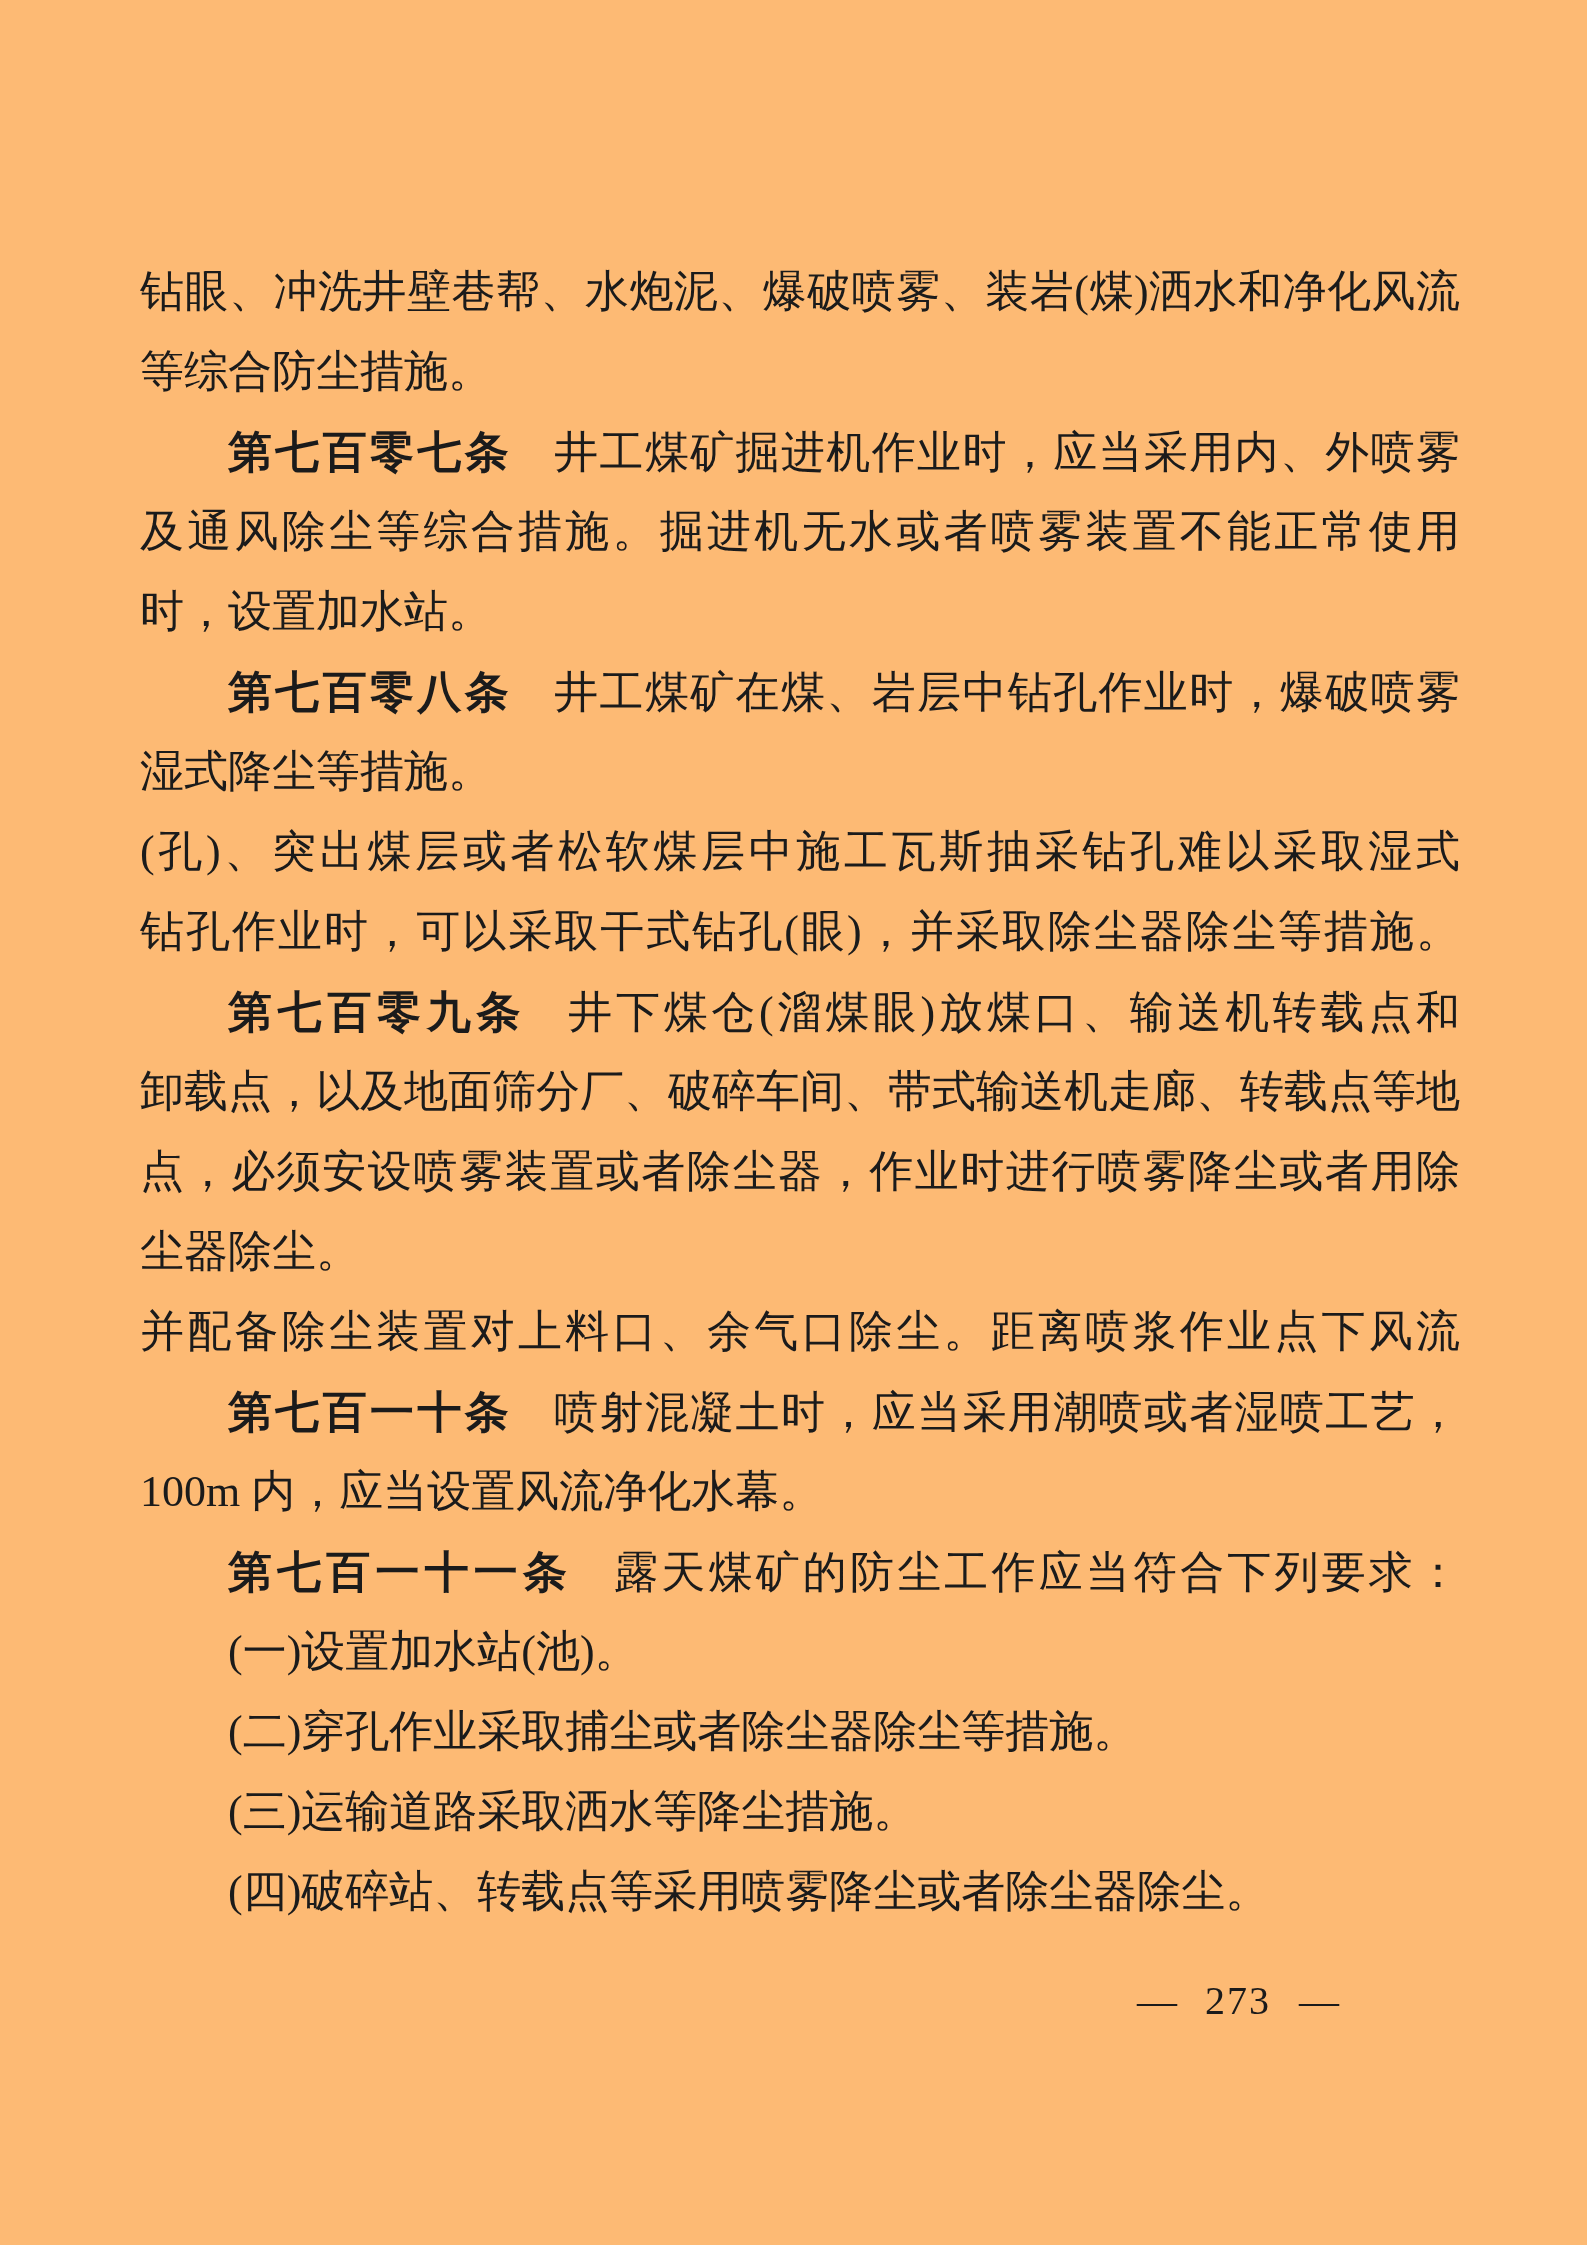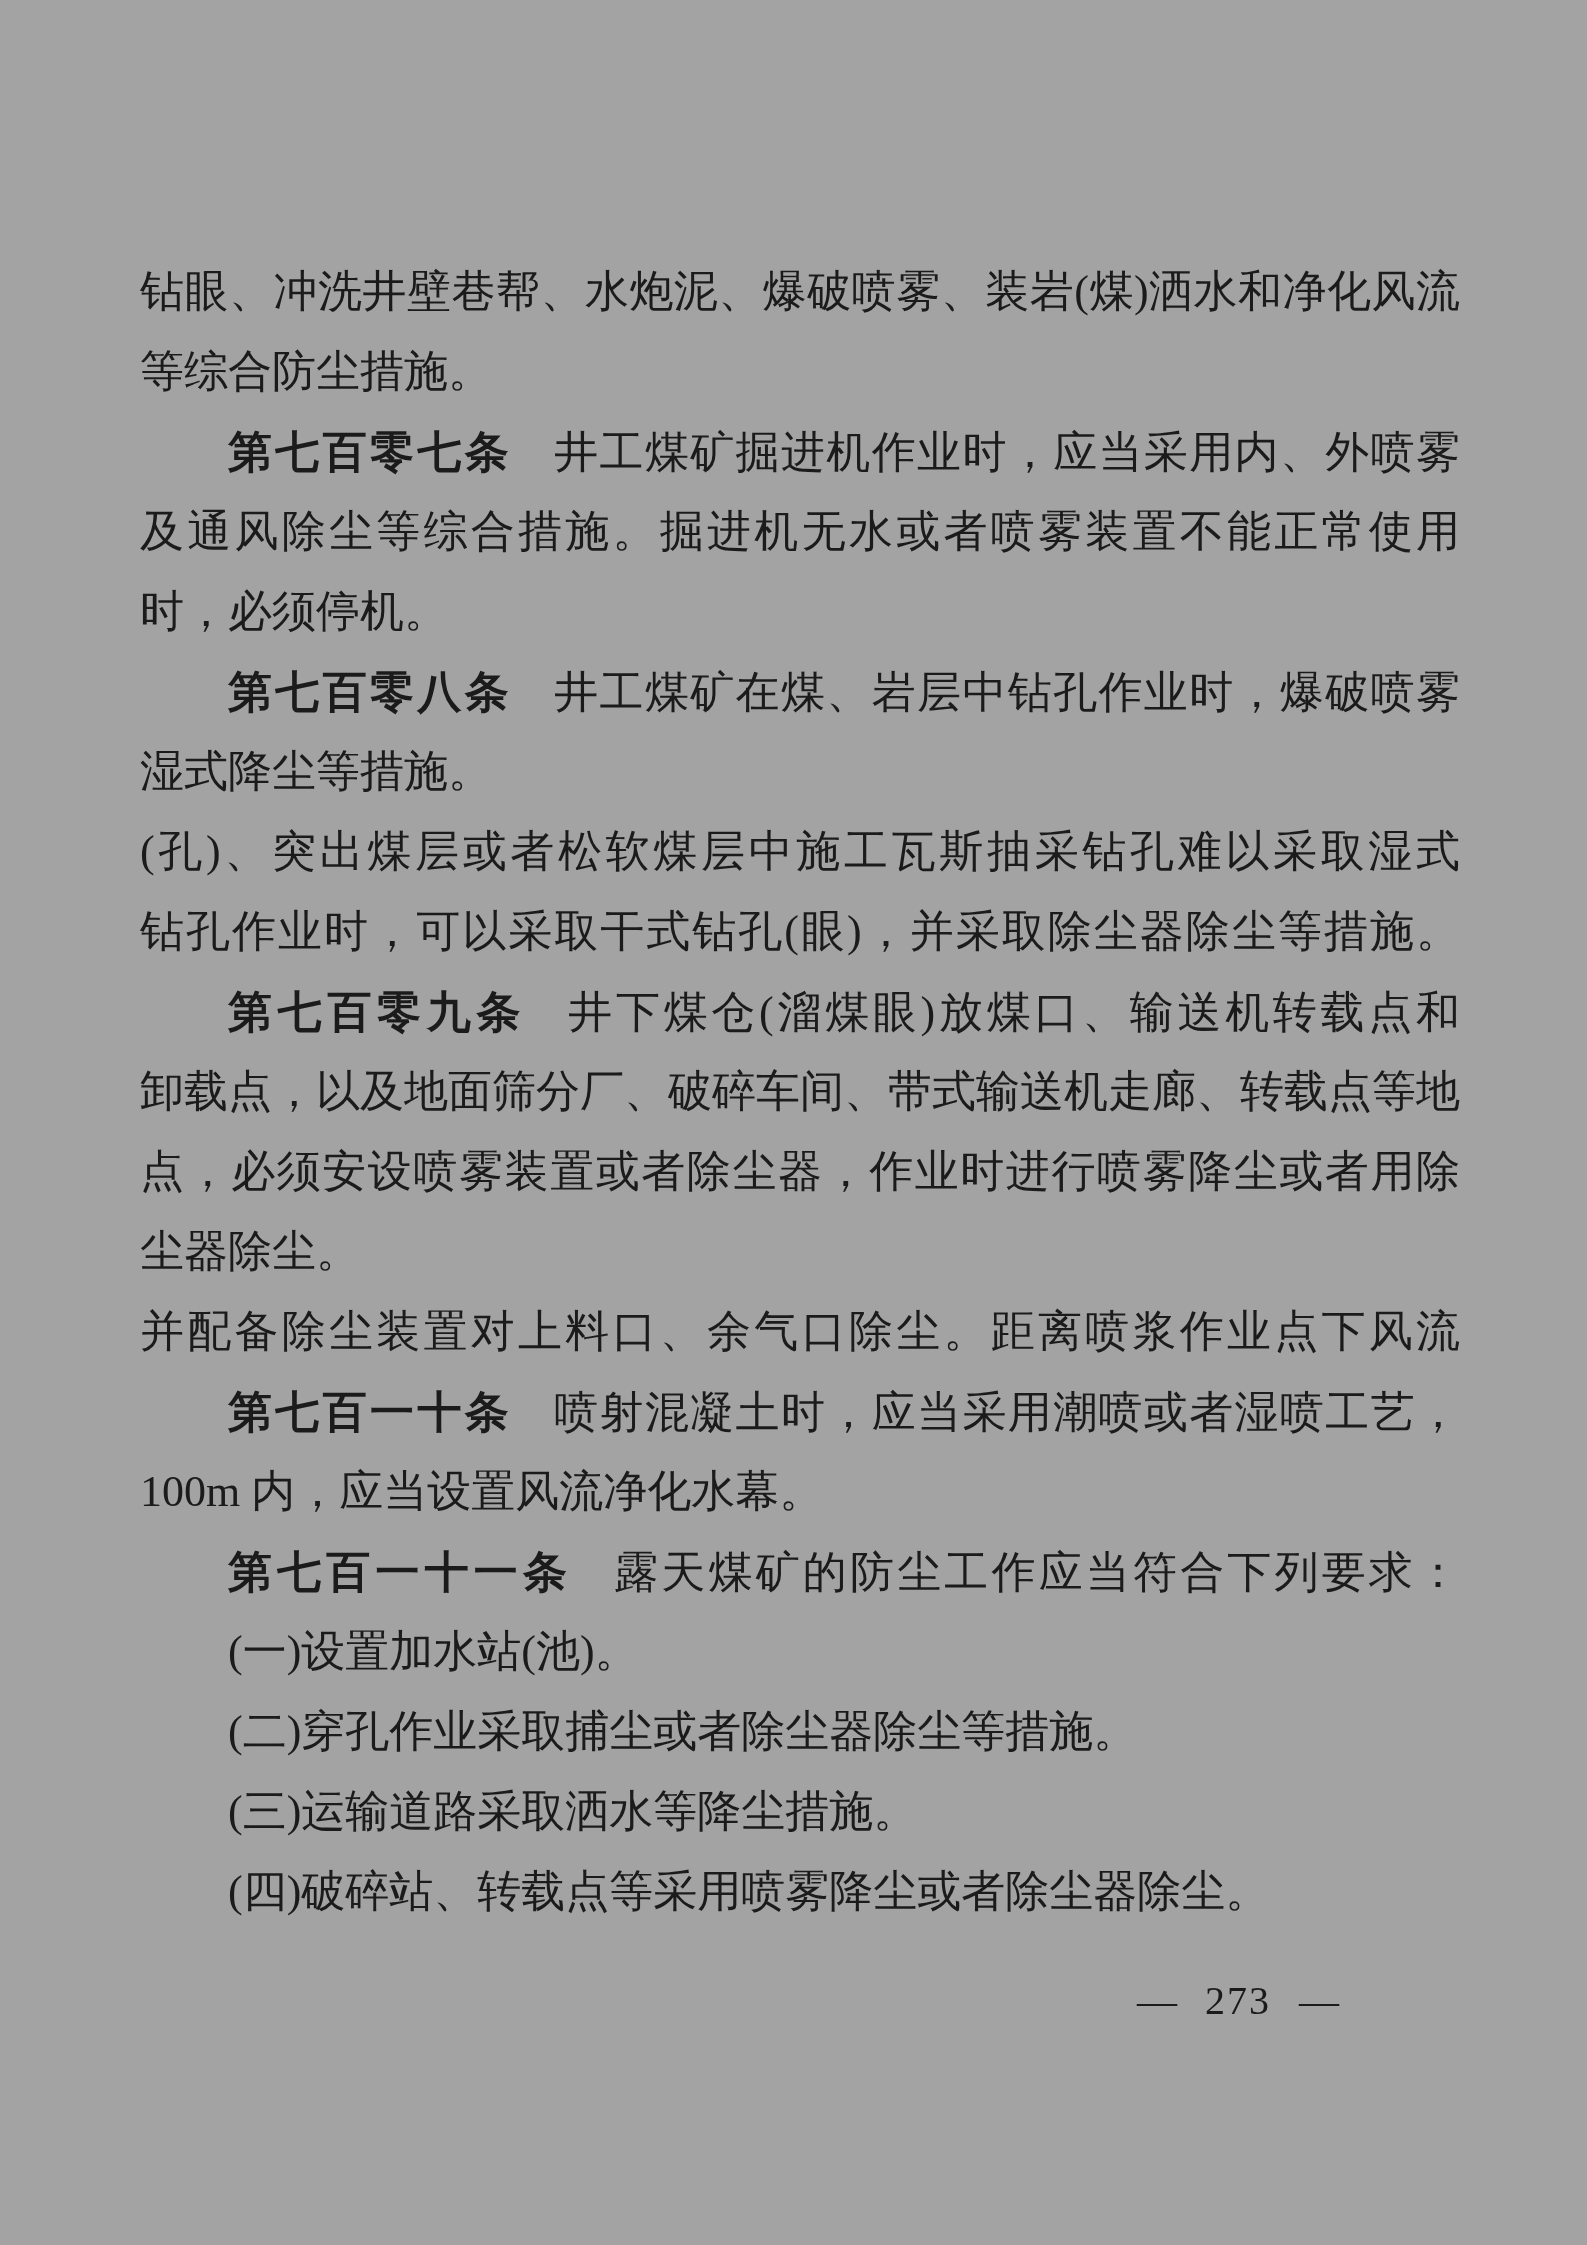--- a/index.html
+++ b/index.html
@@ -4,21 +4,21 @@
 <style>
   html, body {
     margin: 0;
     padding: 0;
     background: #ffffff;
   }
   .page {
     position: relative;
     width: 1587px;
     height: 2245px;
-    background: #a3a3a3;
+    background: #fdba74;
     color: #1b1b1b;
     font-family: "Liberation Serif", "DejaVu Serif", serif;
     overflow: hidden;
   }
   .text-block {
     position: absolute;
     left: 140px;
     top: 252px;
     width: 1320px;
     font-size: 44px;
@@ -62,21 +62,21 @@
 </head>
 <body>
 
 <div class="page">
 
   <main class="text-block" id="text-block">
       <div class="line fill" style="text-indent: 0em;"><span class="seg">钻眼、冲洗井壁巷帮、水炮泥、爆破喷雾、装岩(煤)洒水和净化风流</span></div>
       <div class="line" style="text-indent: 0em;"><span class="seg">等综合防尘措施。</span></div>
       <div class="line fill" style="text-indent: 2em;"><span class="seg seg-bold">第七百零七条</span><span class="seg">井工煤矿掘进机作业时，应当采用内、外喷雾</span></div>
       <div class="line fill" style="text-indent: 0em;"><span class="seg">及通风除尘等综合措施。掘进机无水或者喷雾装置不能正常使用</span></div>
-      <div class="line" style="text-indent: 0em;"><span class="seg">时，必须停机。</span></div>
+      <div class="line" style="text-indent: 0em;"><span class="seg">时，设置加水站。</span></div>
       <div class="line fill" style="text-indent: 2em;"><span class="seg seg-bold">第七百零八条</span><span class="seg">井工煤矿在煤、岩层中钻孔作业时，爆破喷雾</span></div>
       <div class="line" style="text-indent: 0em;"><span class="seg">湿式降尘等措施。</span></div>
       <div class="line fill" style="text-indent: 0em;"><span class="seg">(孔)、突出煤层或者松软煤层中施工瓦斯抽采钻孔难以采取湿式</span></div>
       <div class="line fill" style="text-indent: 0em;"><span class="seg">钻孔作业时，可以采取干式钻孔(眼)，并采取除尘器除尘等措施。</span></div>
       <div class="line fill" style="text-indent: 2em;"><span class="seg seg-bold">第七百零九条</span><span class="seg">井下煤仓(溜煤眼)放煤口、输送机转载点和</span></div>
       <div class="line fill" style="text-indent: 0em;"><span class="seg">卸载点，以及地面筛分厂、破碎车间、带式输送机走廊、转载点等地</span></div>
       <div class="line fill" style="text-indent: 0em;"><span class="seg">点，必须安设喷雾装置或者除尘器，作业时进行喷雾降尘或者用除</span></div>
       <div class="line" style="text-indent: 0em;"><span class="seg">尘器除尘。</span></div>
       <div class="line fill" style="text-indent: 0em;"><span class="seg">并配备除尘装置对上料口、余气口除尘。距离喷浆作业点下风流</span></div>
       <div class="line fill" style="text-indent: 2em;"><span class="seg seg-bold">第七百一十条</span><span class="seg">喷射混凝土时，应当采用潮喷或者湿喷工艺，</span></div>

